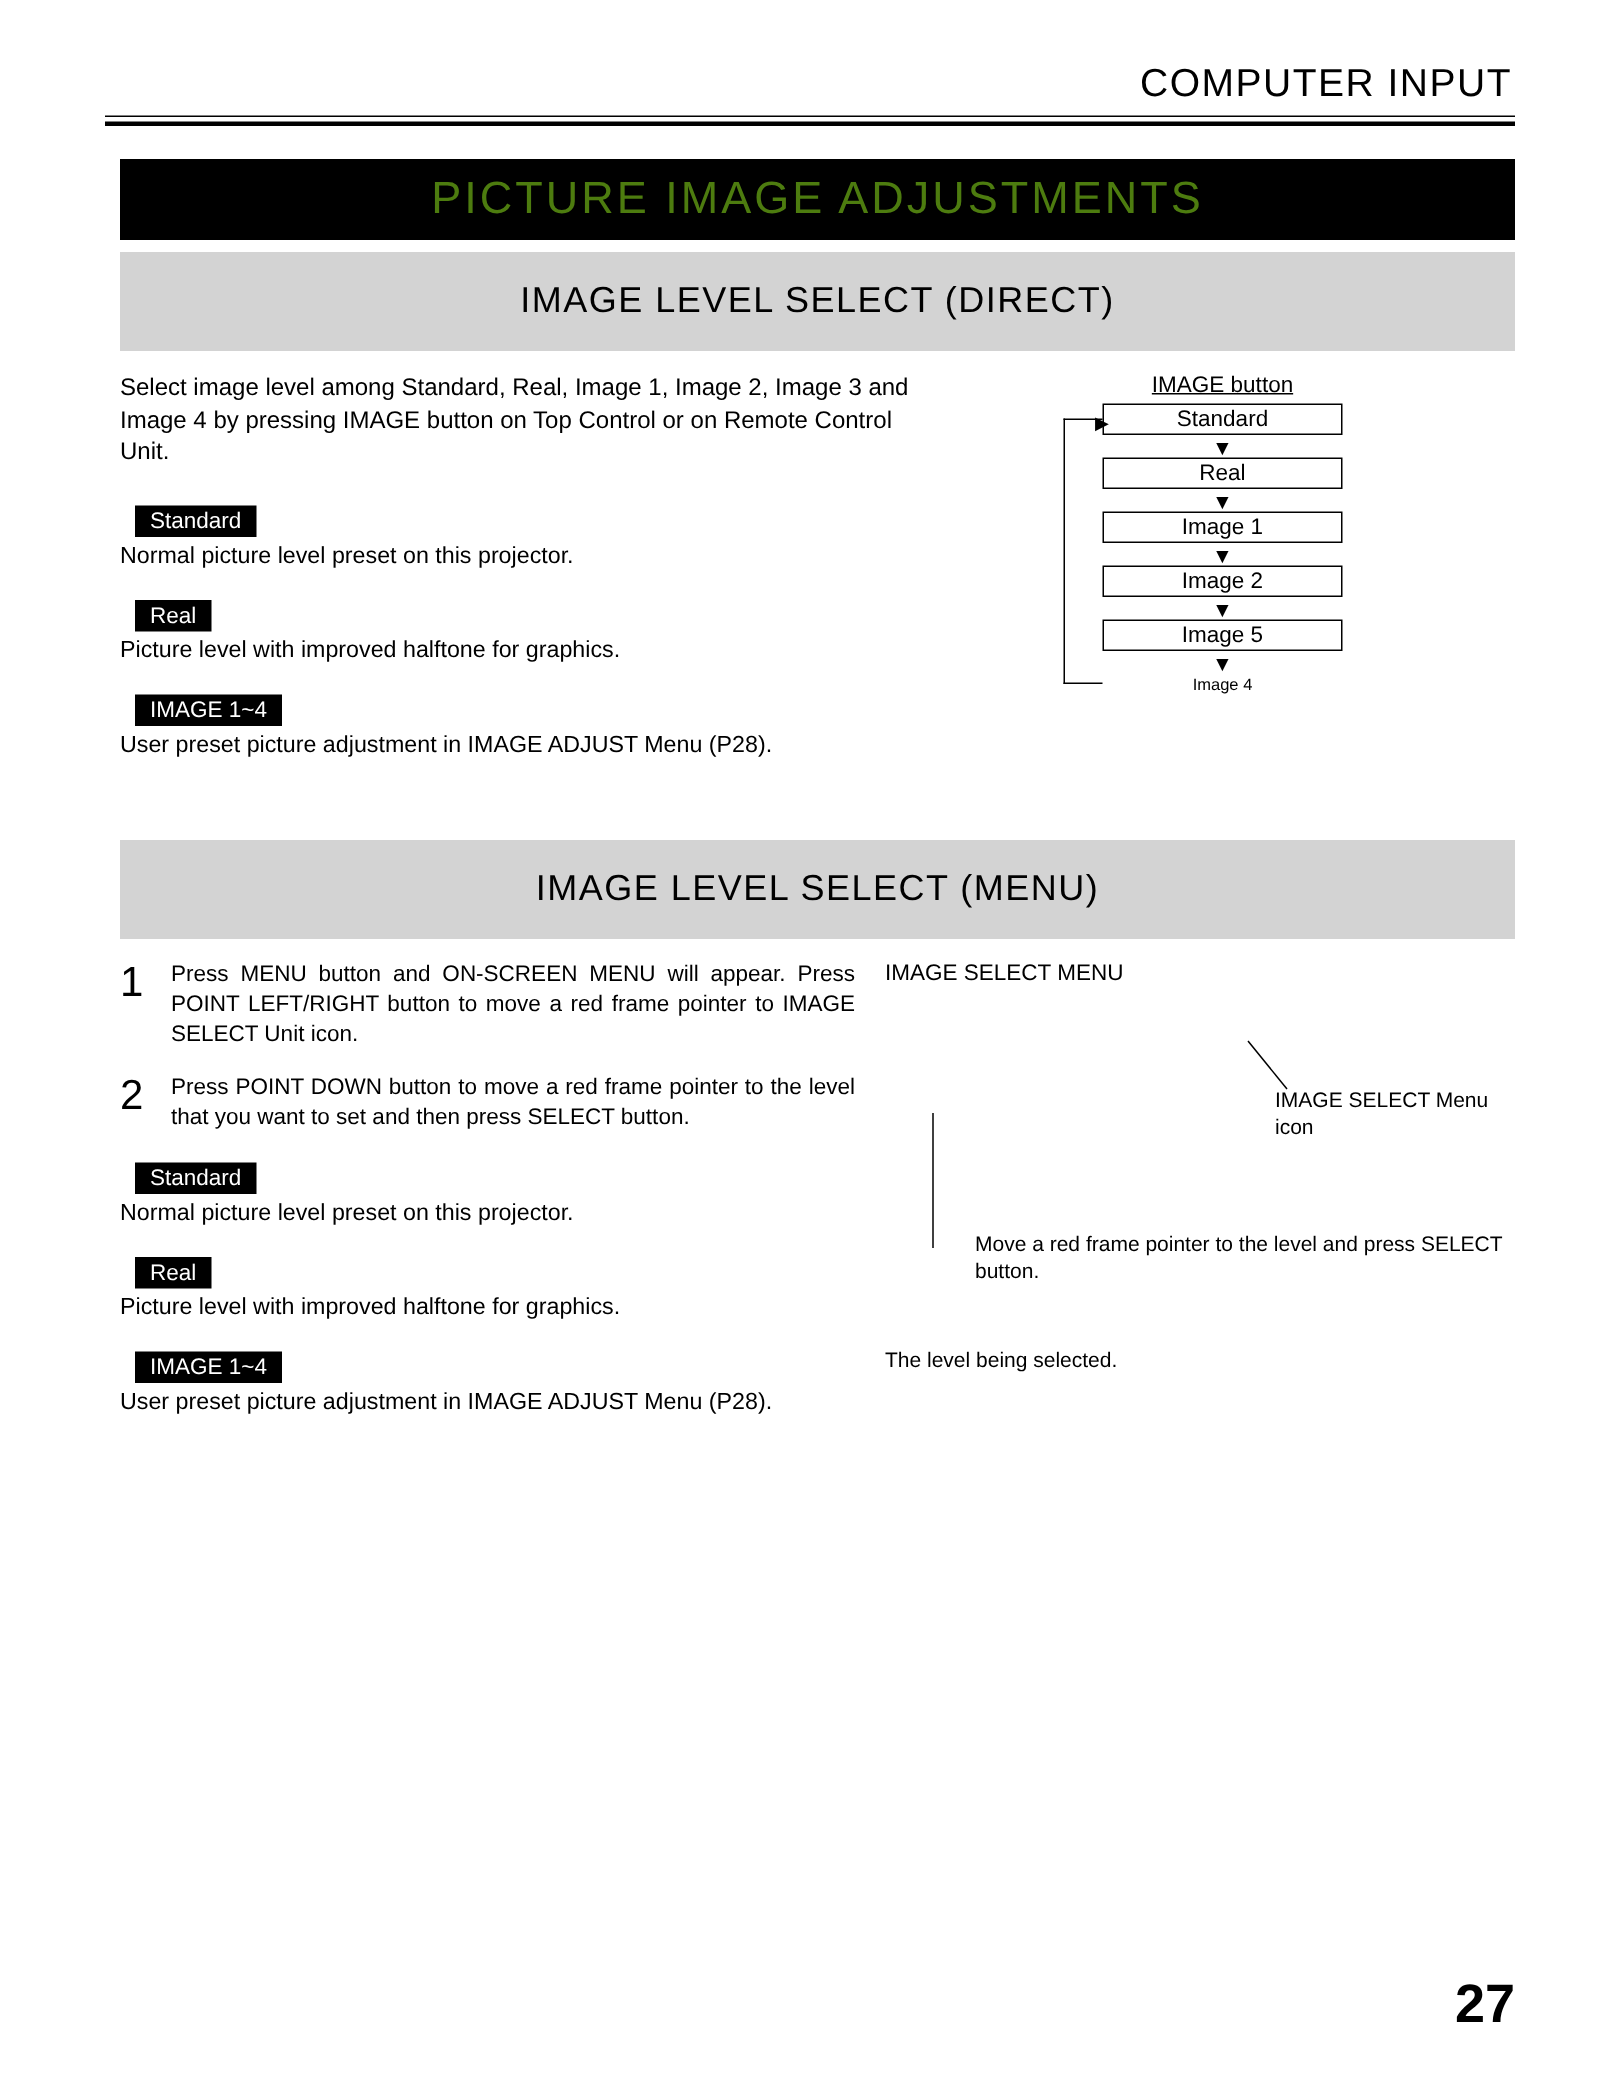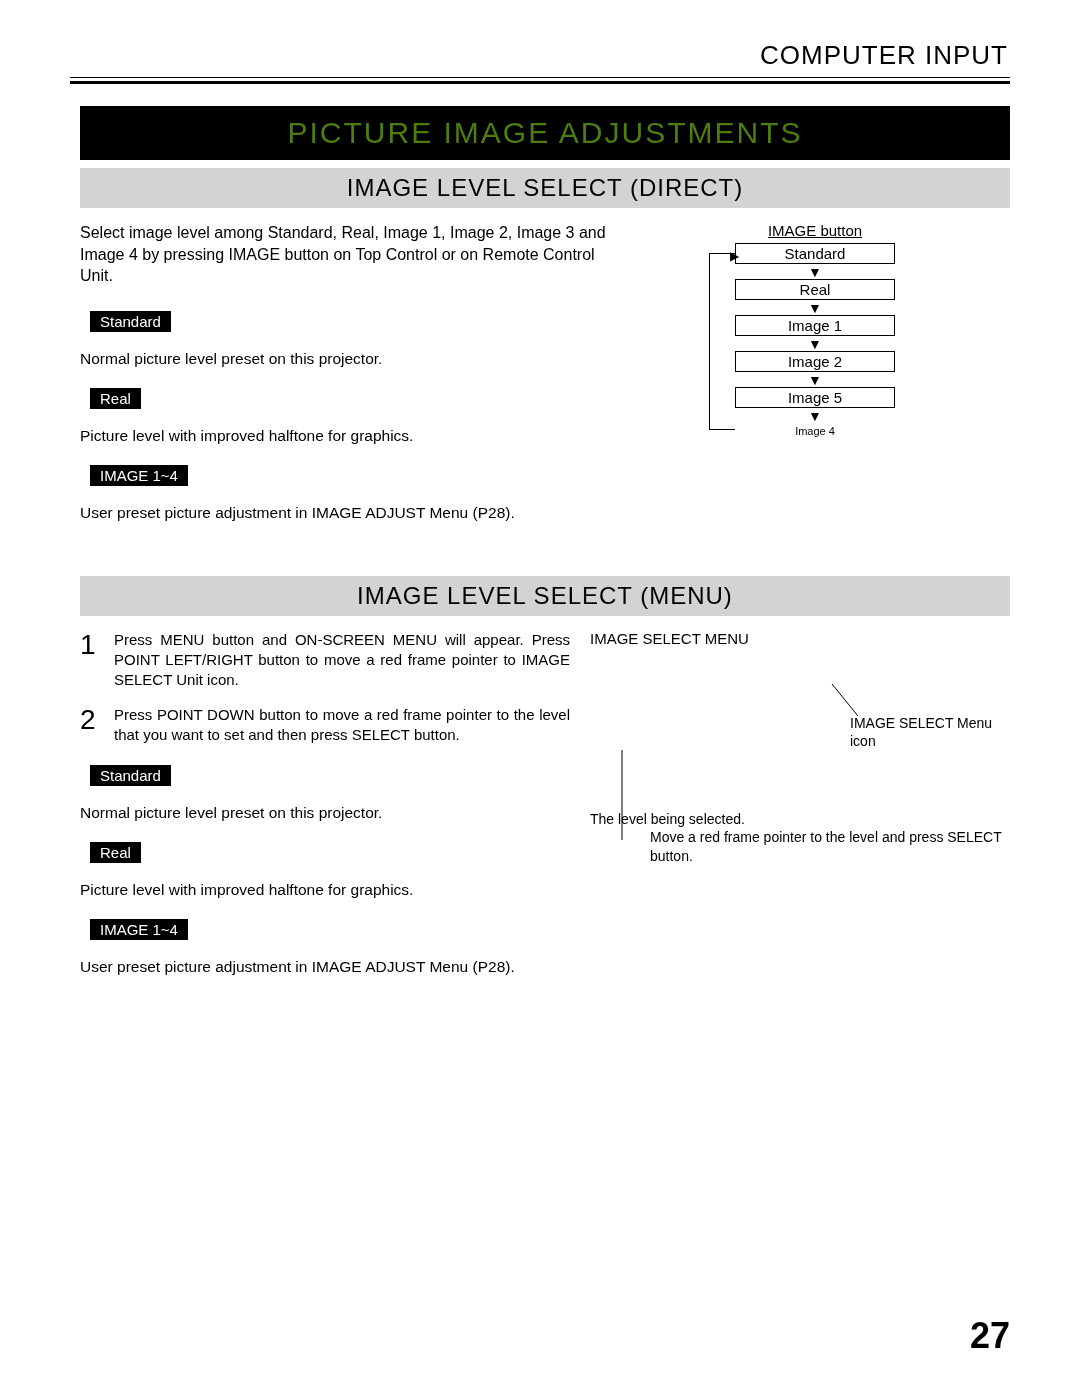--- a/index.html
+++ b/index.html
@@ -38,21 +38,21 @@
     font-size: 30px;
     letter-spacing: 2px;
     padding: 10px 0;
     margin: 22px 0 8px 10px;
   }
   .section-title {
     background: #d3d3d3;
     text-align: center;
     font-size: 24px;
     letter-spacing: 1px;
-    padding: 6px 0;
+    padding: 19px 0;
     margin: 0 0 14px 10px;
   }
   .two-col {
     display: flex;
     margin-left: 10px;
   }
   .left-col { flex: 0 0 540px; padding-right: 10px; }
   .right-col { flex: 1; position: relative; }
   .intro {
     font-size: 16px;
@@ -62,21 +62,21 @@
   .black-label {
     display: inline-block;
     background: #000;
     color: #fff;
     font-size: 15px;
     padding: 2px 10px;
     margin: 6px 0 2px 10px;
   }
   .desc {
     font-size: 15.5px;
-    margin: 16px 0 14px 0;
+    margin: 2px 0 14px 0;
   }
   .image-btn-label {
     text-align: center;
     font-size: 15px;
     text-decoration: underline;
     margin-bottom: 4px;
   }
   .cycle {
     width: 160px;
     margin: 0 auto;
@@ -133,20 +133,21 @@
     text-align: justify;
   }
   .menu-label {
     font-size: 15px;
     margin-bottom: 67px;
   }
   .callout {
     font-size: 14px;
     line-height: 1.3;
     position: relative;
+    margin-top: 32px;
   }
   .callout.icon {
     text-align: left;
     margin-left: 260px;
     margin-bottom: 60px;
   }
   .callout.pointer {
     margin-left: 60px;
     margin-bottom: 40px;
   }
@@ -233,33 +234,33 @@
     </div>
 
     <div class="right-col" style="padding-left:10px;">
       <div class="menu-label">IMAGE SELECT MENU</div>
 
       <div class="callout icon">
         <svg class="lead" style="left:-18px; top:-30px;" width="30" height="36">
             <line x1="0" y1="0" x2="26" y2="32" stroke="#000" stroke-width="1"></line>
           </svg>
         <span>IMAGE SELECT Menu icon</span>
-      </div>
-
-      <div class="callout selected">
-        <span>The level being selected.</span>
       </div>
 
       <div class="callout pointer">
         <svg class="lead" style="left:-28px; top:-78px;" width="40" height="90">
             <line x1="0" y1="90" x2="0" y2="0" stroke="#000" stroke-width="1"></line>
             <line x1="0" y1="90" x2="28" y2="90" stroke="#000" stroke-width="0"></line>
           </svg>
         <svg class="lead" style="left:-50px; top:10px;" width="50" height="2">
             <line x1="0" y1="1" x2="0" y2="1" stroke="#000" stroke-width="1"></line>
           </svg>
         <span>Move a red frame pointer to the level and press SELECT button.</span>
       </div>
+
+      <div class="callout selected">
+        <span>The level being selected.</span>
+      </div>
     </div>
   </div>
 
   <div class="page-number">27</div>
 </div>
 
 </body></html>

